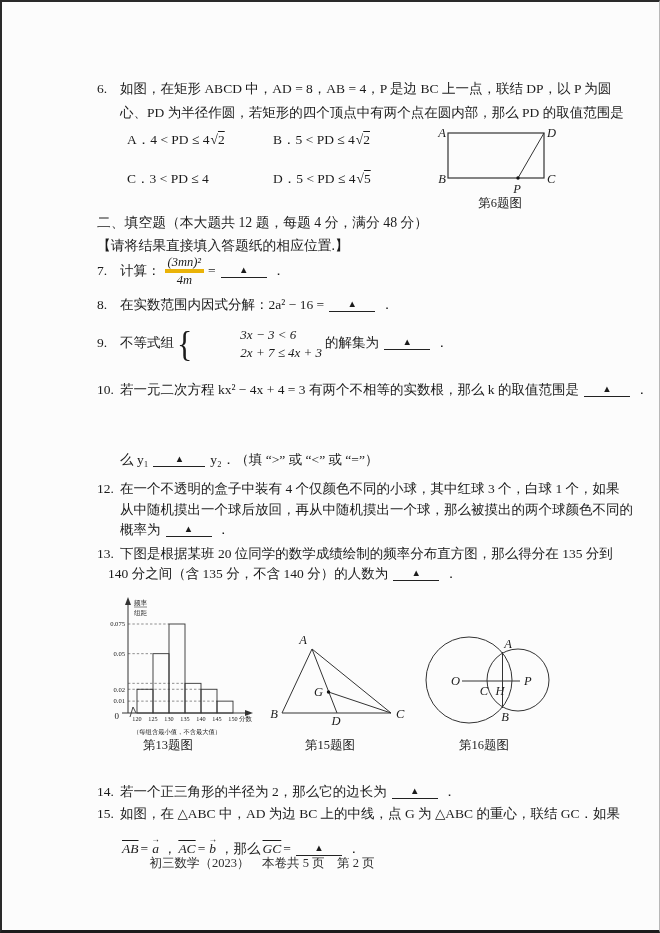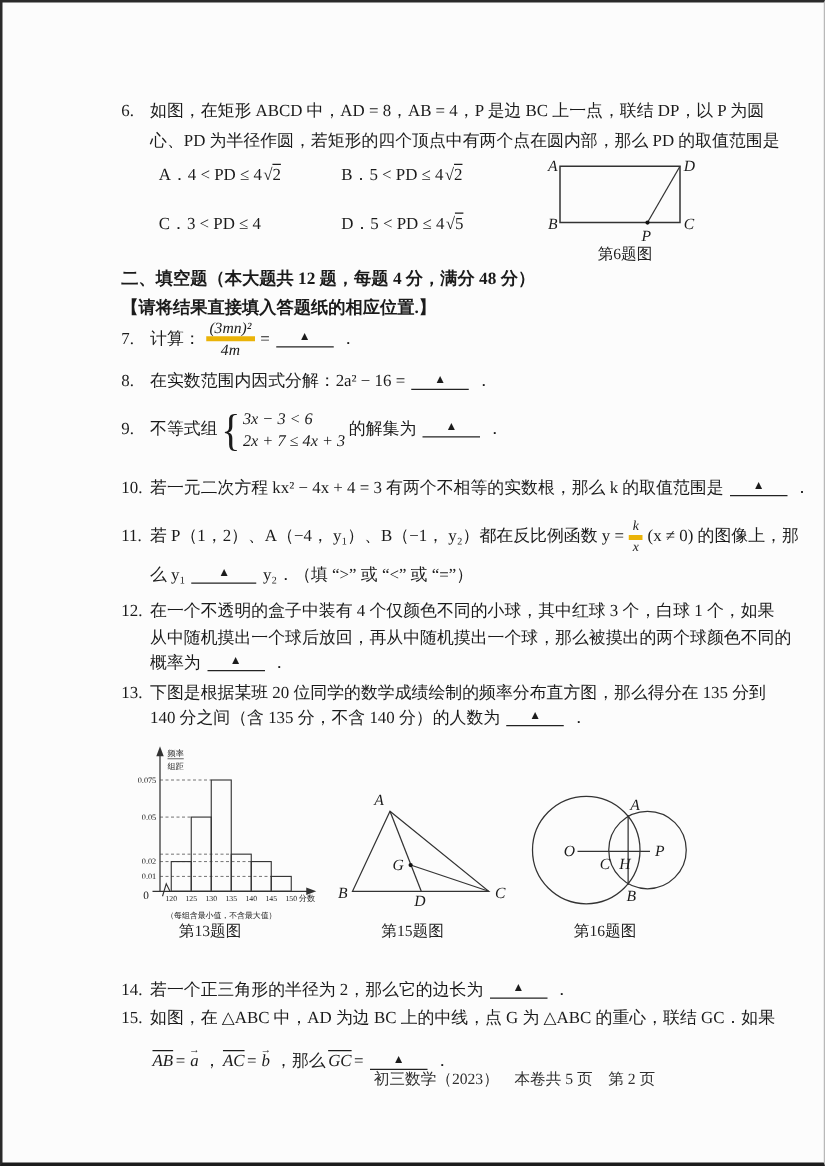--- a/index.html
+++ b/index.html
@@ -2,40 +2,40 @@
 <html><head>
 <meta charset="utf-8">
 <style>
   html,body{margin:0;padding:0;background:#e9e9e9;}
   .page{position:relative;width:660px;height:933px;background:#fcfcfc;overflow:hidden;
         font-family:"Liberation Serif","DejaVu Serif",serif;color:#1b1b1b;}
   .frame{position:absolute;inset:0;border-top:2px solid #2a2a2a;border-left:2px solid #2a2a2a;
          border-bottom:3px solid #1c1c1c;border-right:1px solid #b8b8b8;pointer-events:none;}
   .row{position:absolute;display:flex;align-items:center;white-space:nowrap;font-size:13.5px;line-height:1.4;}
   .qno{display:inline-block;width:23px;}
-  .bold{font-weight:bold;font-size:13.8px;align-items:center;}
+  .bold{font-weight:normal;font-size:13.8px;align-items:center;}
   .blank{display:inline-block;min-width:46px;border-bottom:1.3px solid #222;text-align:center;
          font-size:9.5px;padding-bottom:1px;margin:0 5px;line-height:1.1;}
   .rt{margin-left:1px;}
   .rad{text-decoration:overline;}
   .frac{display:inline-flex;flex-direction:column;align-items:center;line-height:1.15;font-size:12.5px;margin:0 4px;font-style:italic;text-align:center;}
   .frac .fnum{border-bottom:4px solid #eab308;padding:0 3px;}
   .frac.small{font-size:11px;}
   .sys{display:inline-flex;align-items:center;margin:0 3px;}
   .sysbrace{font-size:32px;font-weight:400;line-height:1;transform:scaleY(1.12);margin-right:2px;}
-  .sysrows{display:inline-flex;flex-direction:column;line-height:1.35;font-size:13px;font-style:italic;}
+  .sysrows{display:inline-flex;flex-direction:column;line-height:1.35;font-size:13px;font-style:italic;margin-left:46px;}
   .vbar{font-style:italic;text-decoration:overline;margin:12px 2px;}
   .varr{font-style:italic;position:relative;margin:0 4px;}
   .varr::before{content:"→";position:absolute;left:50%;transform:translateX(-50%);top:-0.72em;
                 font-size:8.5px;font-style:normal;}
   .cap{position:absolute;text-align:center;font-size:12.5px;color:#222;}
   svg.fig{position:absolute;overflow:visible;}
   svg text{font-family:"Liberation Serif","DejaVu Serif",serif;fill:#1b1b1b;}
   .flab{font-size:12.5px;font-style:italic;}
-  .footer{position:absolute;left:0;width:524px;text-align:right;font-size:12.5px;color:#2e2e2e;}
+  .footer{position:absolute;left:0;width:524px;text-align:center;font-size:12.5px;color:#2e2e2e;}
 </style>
 </head>
 <body>
 
 <div class="page">
   <div class="frame"></div>
 
   <div class="row" style="left:97px;top:80px">
     <span class="qno">6.</span>
     <span>如图，在矩形 ABCD 中，AD = 8，AB = 4，P 是边 BC 上一点，联结 DP，以 P 为圆</span>
@@ -119,29 +119,20 @@
     <span>．</span>
   </div>
 
   <div class="row" style="left:97px;top:381px">
     <span class="qno">10.</span>
     <span>若一元二次方程 kx² − 4x + 4 = 3 有两个不相等的实数根，那么 k 的取值范围是</span>
     <span class="blank">▲</span>
     <span>．</span>
   </div>
 
-  <div class="row" style="left:97px;top:415px">
-    <span class="qno">11.</span>
-    <span>若 P（1，2）、A（−4， y₁）、B（−1， y₂）都在反比例函数 y =</span>
-    <span class="frac small">
-      <span class="fnum">k</span>
-      <span>x</span>
-    </span>
-    <span>(x ≠ 0) 的图像上，那</span>
-  </div>
   <div class="row" style="left:120px;top:451px">
     <span>么 y₁</span>
     <span class="blank" style="min-width:52px">▲</span>
     <span>y₂．（填 “&gt;” 或 “&lt;” 或 “=”）</span>
   </div>
 
   <div class="row" style="left:97px;top:480px">
     <span class="qno">12.</span>
     <span>在一个不透明的盒子中装有 4 个仅颜色不同的小球，其中红球 3 个，白球 1 个，如果</span>
   </div>
@@ -151,21 +142,21 @@
   <div class="row" style="left:120px;top:521px">
     <span>概率为</span>
     <span class="blank">▲</span>
     <span>．</span>
   </div>
 
   <div class="row" style="left:97px;top:545px">
     <span class="qno">13.</span>
     <span>下图是根据某班 20 位同学的数学成绩绘制的频率分布直方图，那么得分在 135 分到</span>
   </div>
-  <div class="row" style="left:120px;top:565px">
+  <div class="row" style="left:108px;top:565px">
     <span>140 分之间（含 135 分，不含 140 分）的人数为</span>
     <span class="blank">▲</span>
     <span>．</span>
   </div>
 
   <svg class="fig" id="hist" style="left:100px;top:593px" width="170" height="146">
     <line x1="28" y1="120" x2="28" y2="9" stroke="#333" stroke-width="1"></line>
     <path d="M28,4 L25,12 L31,12 Z" fill="#333"></path>
     <line x1="22" y1="120" x2="148" y2="120" stroke="#333" stroke-width="1"></line>
     <path d="M153,120 L145,117 L145,123 Z" fill="#333"></path>

